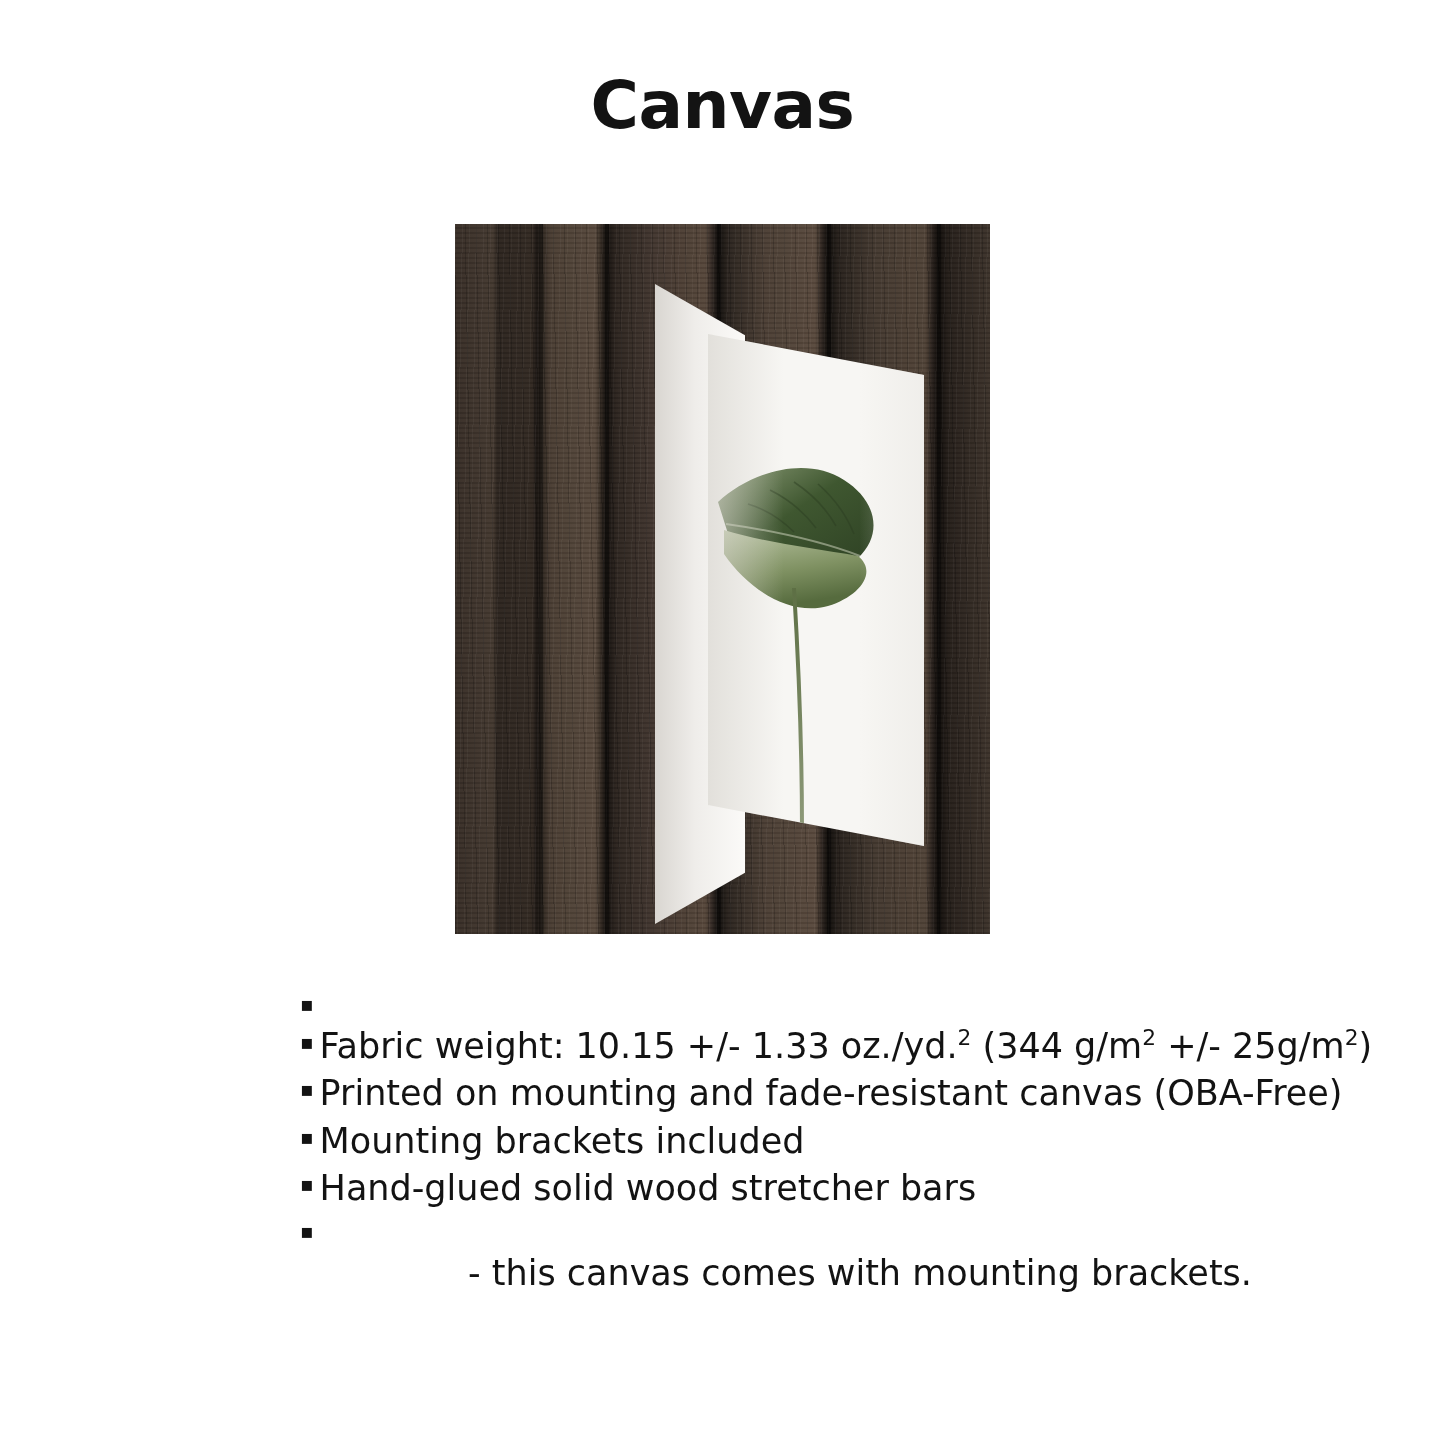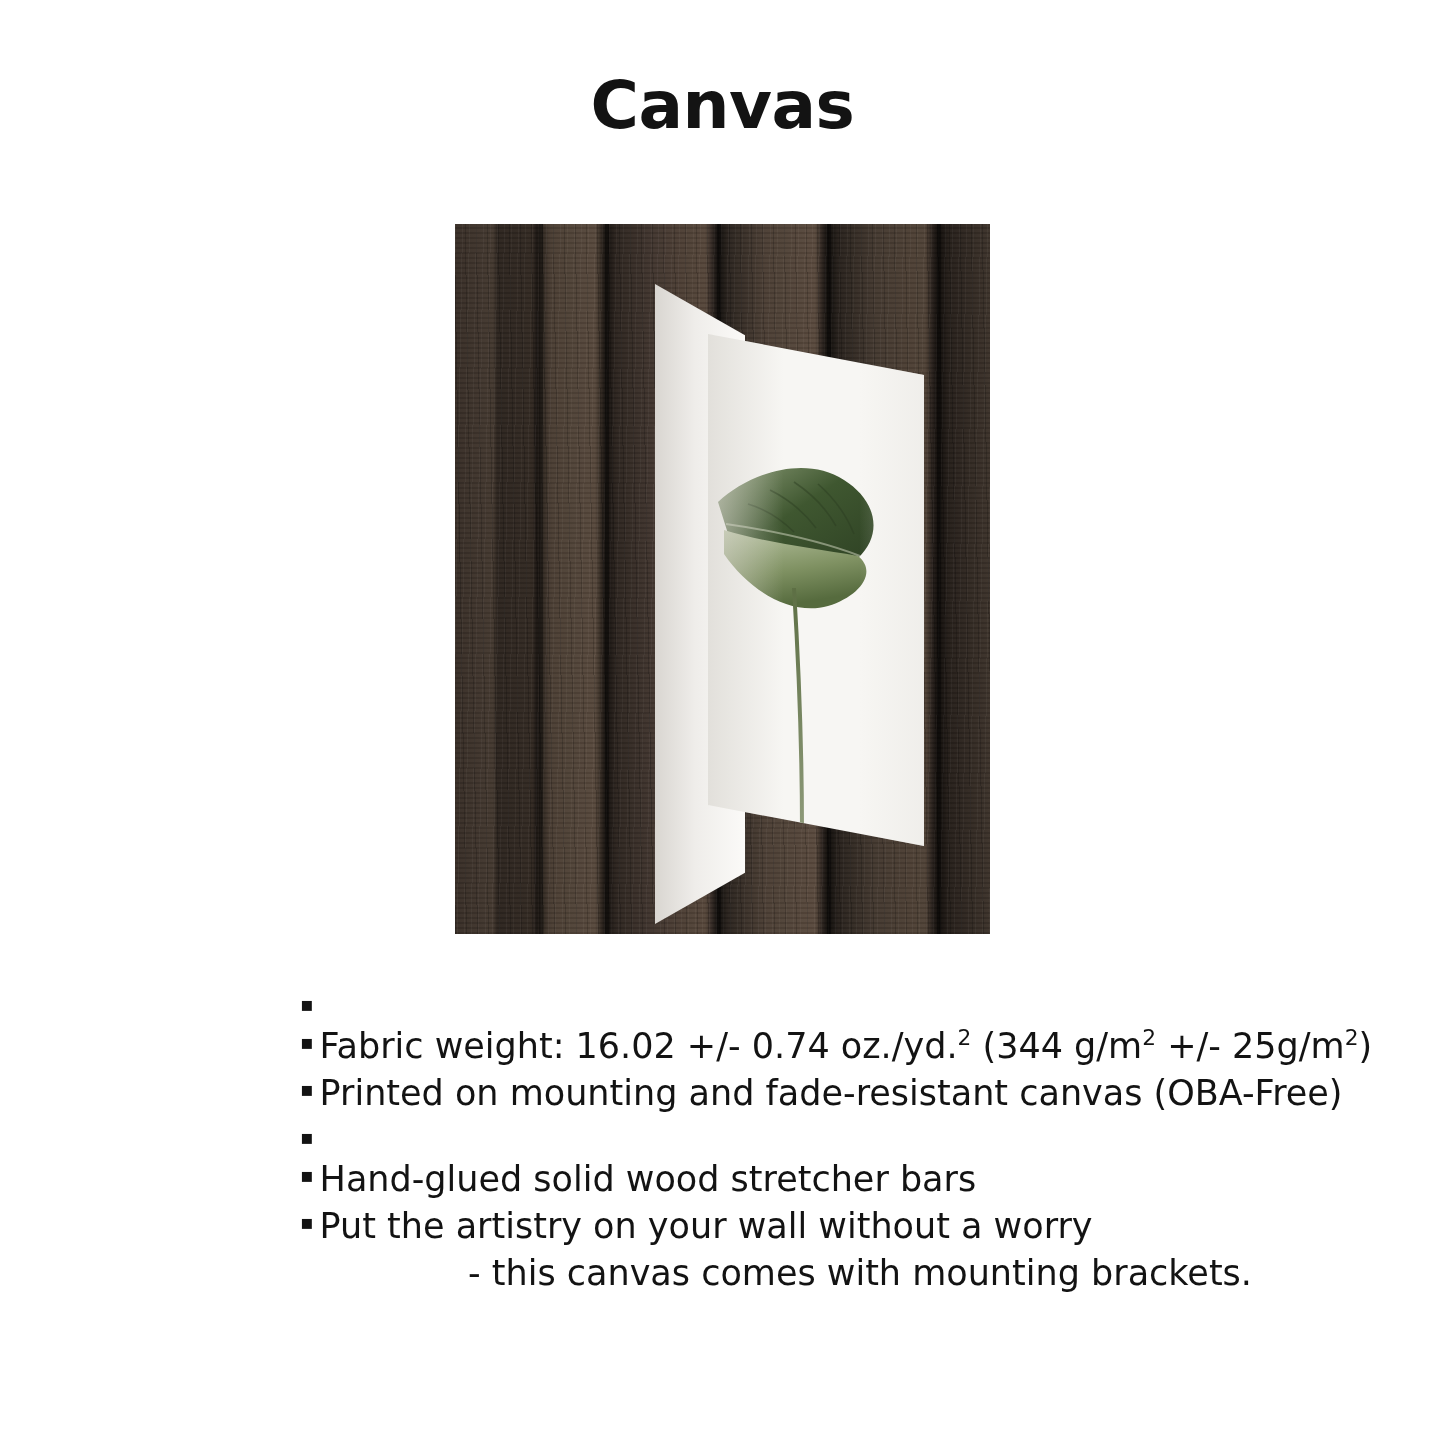--- a/index.html
+++ b/index.html
@@ -197,40 +197,40 @@
   </div>
 
   <div class="bullets">
 
     <div class="bullet">
       <span class="dot">▪</span>
     </div>
 
     <div class="bullet">
       <span class="dot">▪</span>
-      <span class="txt"><span>Fabric weight: 16.02 +/- 0.74 oz./yd.</span><sup>2</sup><span> (344 g/m</span><sup>2</sup><span> +/- 25g/m</span><sup>2</sup><span>)</span></span>
+      <span class="txt"><span>Fabric weight: 10.15 +/- 1.33 oz./yd.</span><sup>2</sup><span> (344 g/m</span><sup>2</sup><span> +/- 25g/m</span><sup>2</sup><span>)</span></span>
     </div>
 
     <div class="bullet">
       <span class="dot">▪</span>
       <span class="txt"><span>Printed on mounting and fade-resistant canvas (OBA-Free)</span></span>
     </div>
 
     <div class="bullet">
       <span class="dot">▪</span>
+      <span class="txt"><span>Mounting brackets included</span></span>
     </div>
 
     <div class="bullet">
       <span class="dot">▪</span>
       <span class="txt"><span>Hand-glued solid wood stretcher bars</span></span>
     </div>
 
     <div class="bullet">
       <span class="dot">▪</span>
-      <span class="txt"><span>Put the artistry on your wall without a worry</span></span>
     </div>
 
     <div class="bullet cont">
       <span class="txt">- this canvas comes with mounting brackets.</span>
     </div>
 
   </div>
 </div>
 
 </body></html>

